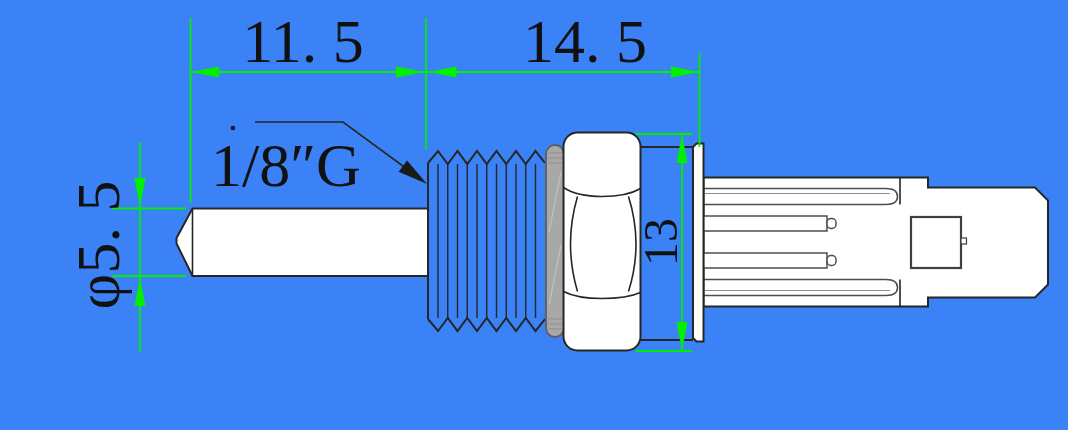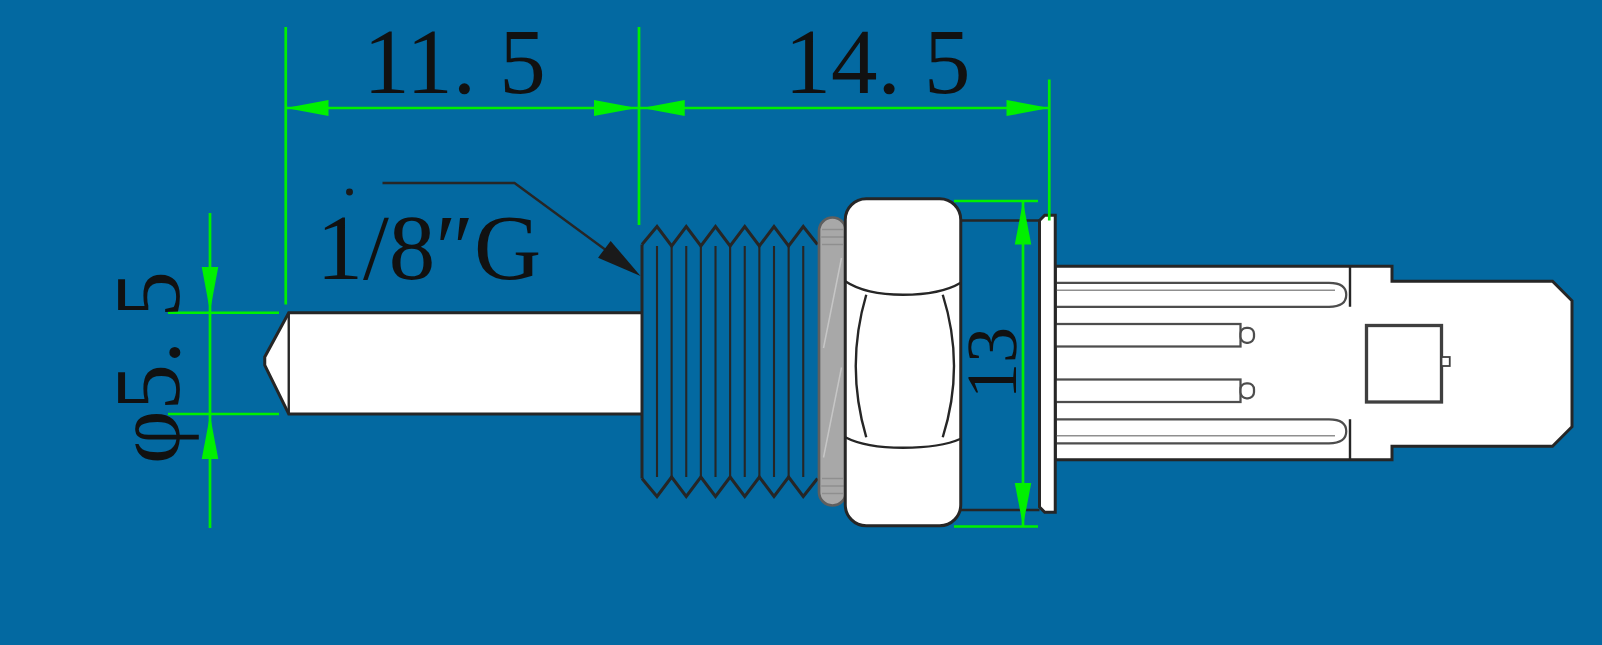--- a/index.html
+++ b/index.html
@@ -1,16 +1,16 @@
 <!DOCTYPE html>
 <html><head>
 <meta charset="utf-8">
 <style>
   html,body{margin:0;padding:0;background:#ffffff;}
-  .stage{position:relative;width:1068px;height:430px;background:#0369a1;overflow:hidden;}
+  .stage{position:relative;width:1068px;height:430px;background:#3b82f6;overflow:hidden;}
   .dim-text{font-family:"Liberation Serif","DejaVu Serif",serif;fill:#111111;}
   .t62{font-size:62px;}
   .t48{font-size:48px;}
   svg{display:block;}
 </style>
 </head>
 <body>
 
 <div class="stage">
 <svg width="1068" height="430" viewBox="0 0 1068 430" xmlns="http://www.w3.org/2000/svg">

